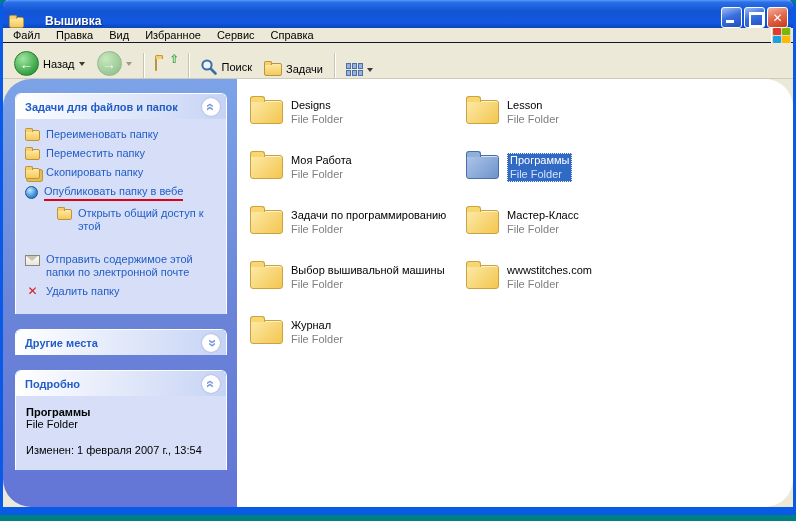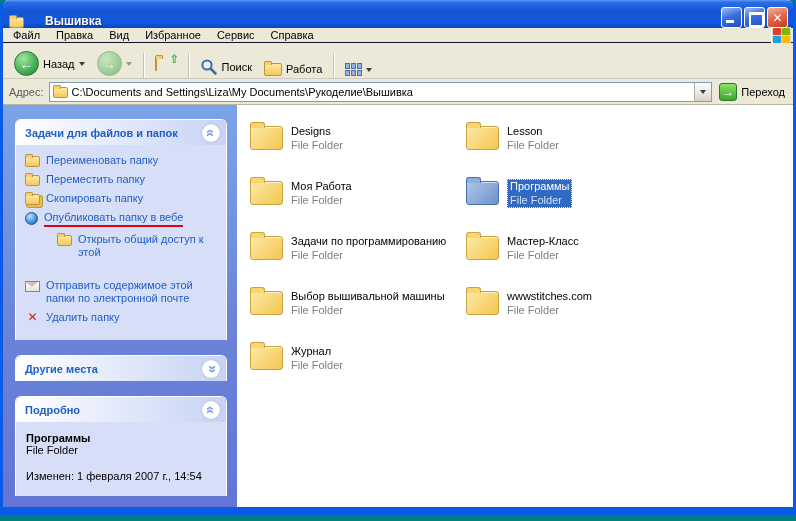--- a/index.html
+++ b/index.html
@@ -76,21 +76,21 @@
   
   .addressbar { height: 26px; flex: none; background: #ece9d8; border-bottom: 1px solid #b8b4a2; display: flex; align-items: center; padding: 0 6px; gap: 5px; }
   .addr-label { color: #5a5a5a; }
   .combo { flex: 1; height: 20px; background: #fff; border: 1px solid #7f9db9; display: flex; align-items: center; padding-left: 3px; gap: 4px; }
   .combo input { flex: 1; border: none; outline: none; font: 11px "Liberation Sans", sans-serif; background: transparent; height: 16px; }
   .combo-btn { width: 17px; height: 18px; background: linear-gradient(#fefefe, #d8d4c8); border-left: 1px solid #b5b2a5; display: flex; align-items: center; justify-content: center; flex: none; }
   .go-wrap { display: flex; align-items: center; gap: 4px; padding: 0 2px; }
   .go-icon { width: 18px; height: 18px; border-radius: 3px; background: linear-gradient(#8ce06a, #3aa62e); border: 1px solid #2b7d22; position: relative; flex: none; }
   .go-icon::before { content: '\2192'; position: absolute; inset: 0; display: flex; align-items: center; justify-content: center; color: #fff; font-weight: bold; font-size: 12px; }
   
-  .content { flex: 1; display: flex; overflow: hidden; }
+  .content { flex: 1; display: flex; overflow: hidden; border-radius: 28px; }
   .sidebar { width: 234px; flex: none; background: linear-gradient(180deg, #7ca3e8 0%, #6a84d8 55%, #6375d6 100%); padding: 14px 10px 0 12px; overflow: hidden; }
   .panel { border: 1px solid #fff; border-bottom: none; border-radius: 6px 6px 0 0; overflow: hidden; margin-bottom: 15px; }
   .panel-header { height: 25px; background: linear-gradient(90deg, #ffffff, #c6d3f5); display: flex; align-items: center; padding: 0 6px 0 9px; }
   .panel-title { color: #215dc6; font-weight: bold; flex: 1; }
   .chev { width: 18px; height: 18px; border-radius: 50%; background: #fff; display: flex; align-items: center; justify-content: center; flex: none; box-shadow: 0 0 2px rgba(0,0,60,.25); }
   .chev::before { content: '\00ab'; color: #7a96df; font-weight: bold; font-size: 14px; line-height: 1; }
   .chev.up::before { transform: rotate(90deg); }
   .chev.down::before { transform: rotate(-90deg); }
   .panel-body { background: #d6dff7; padding: 9px 6px 10px 9px; }
   .task { display: flex; gap: 6px; align-items: flex-start; margin-bottom: 6px; cursor: pointer; }
@@ -169,50 +169,36 @@
       <span class="sep"></span>
       <div class="tool-btn">
         <svg width="18" height="18" viewBox="0 0 18 18">
           <circle cx="7" cy="7" r="4.6" fill="#eef4ff" stroke="#3b6ea5" stroke-width="2"></circle>
           <line x1="11" y1="11" x2="15.5" y2="15.5" stroke="#3b6ea5" stroke-width="2.6" stroke-linecap="round"></line>
         </svg>
         <span class="tool-lbl">Поиск</span>
       </div>
       <div class="tool-btn">
         <span class="mini-folder" style="width:18px;height:13px;"></span>
-        <span class="tool-lbl">Работа</span>
+        <span class="tool-lbl">Задачи</span>
       </div>
       <span class="sep"></span>
       <div class="tool-btn">
         <span class="views-icon">
           <span></span>
             <span></span>
             <span></span>
             <span></span>
             <span></span>
             <span></span>
         </span>
         <span class="dd"></span>
       </div>
     </div>
 
-    <div class="addressbar">
-      <span class="addr-label">Адрес:</span>
-      <div class="combo">
-        <span class="mini-folder"></span>
-        <input type="text" value="C:\Documents and Settings\Liza\My Documents\Рукоделие\Вышивка" style="">
-        <span class="combo-btn">
-          <span class="dd"></span>
-        </span>
-      </div>
-      <div class="go-wrap">
-        <span class="go-icon"></span>
-        <span>Переход</span>
-      </div>
-    </div>
 
     <div class="content">
 
       <div class="sidebar">
 
         <div class="panel">
           <div class="panel-header">
             <span class="panel-title">Задачи для файлов и папок</span>
             <span class="chev up"></span>
           </div>
@@ -256,21 +242,21 @@
         </div>
 
         <div class="panel">
           <div class="panel-header">
             <span class="panel-title">Подробно</span>
             <span class="chev up"></span>
           </div>
           <div class="details-body">
             <div class="details-name">Программы</div>
             <div class="details-type">File Folder</div>
-            <div class="details-modified">Изменен: 1 февраля 2007 г., 14:54</div>
+            <div class="details-modified">Изменен: 1 февраля 2007 г., 13:54</div>
           </div>
         </div>
 
       </div>
 
       <div class="main">
         <div class="fcol">
           <div class="file">
             <span class="folder-lg"></span>
             <span class="file-text">

